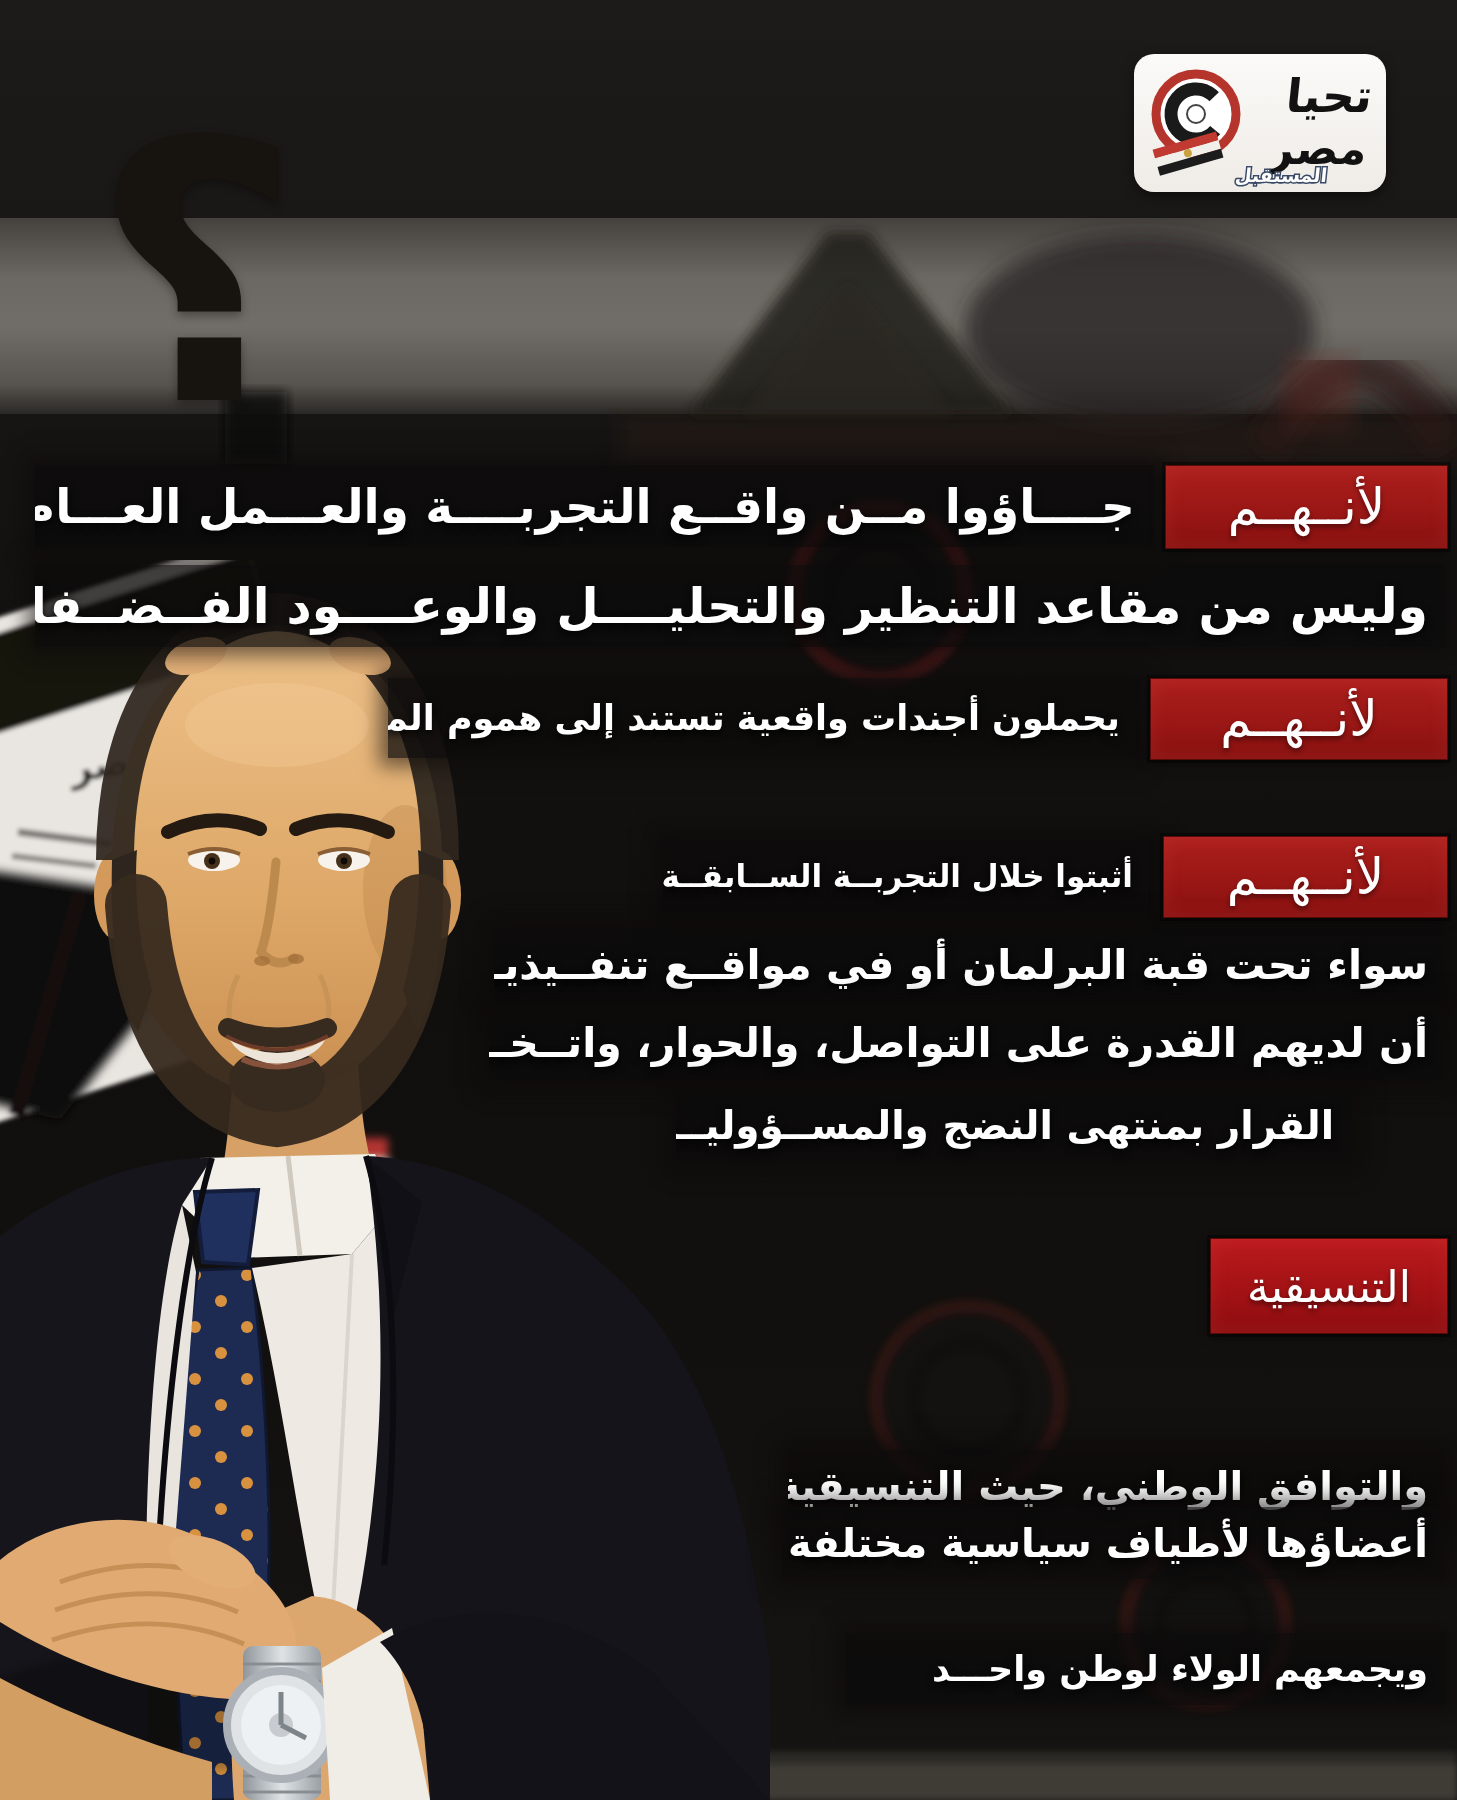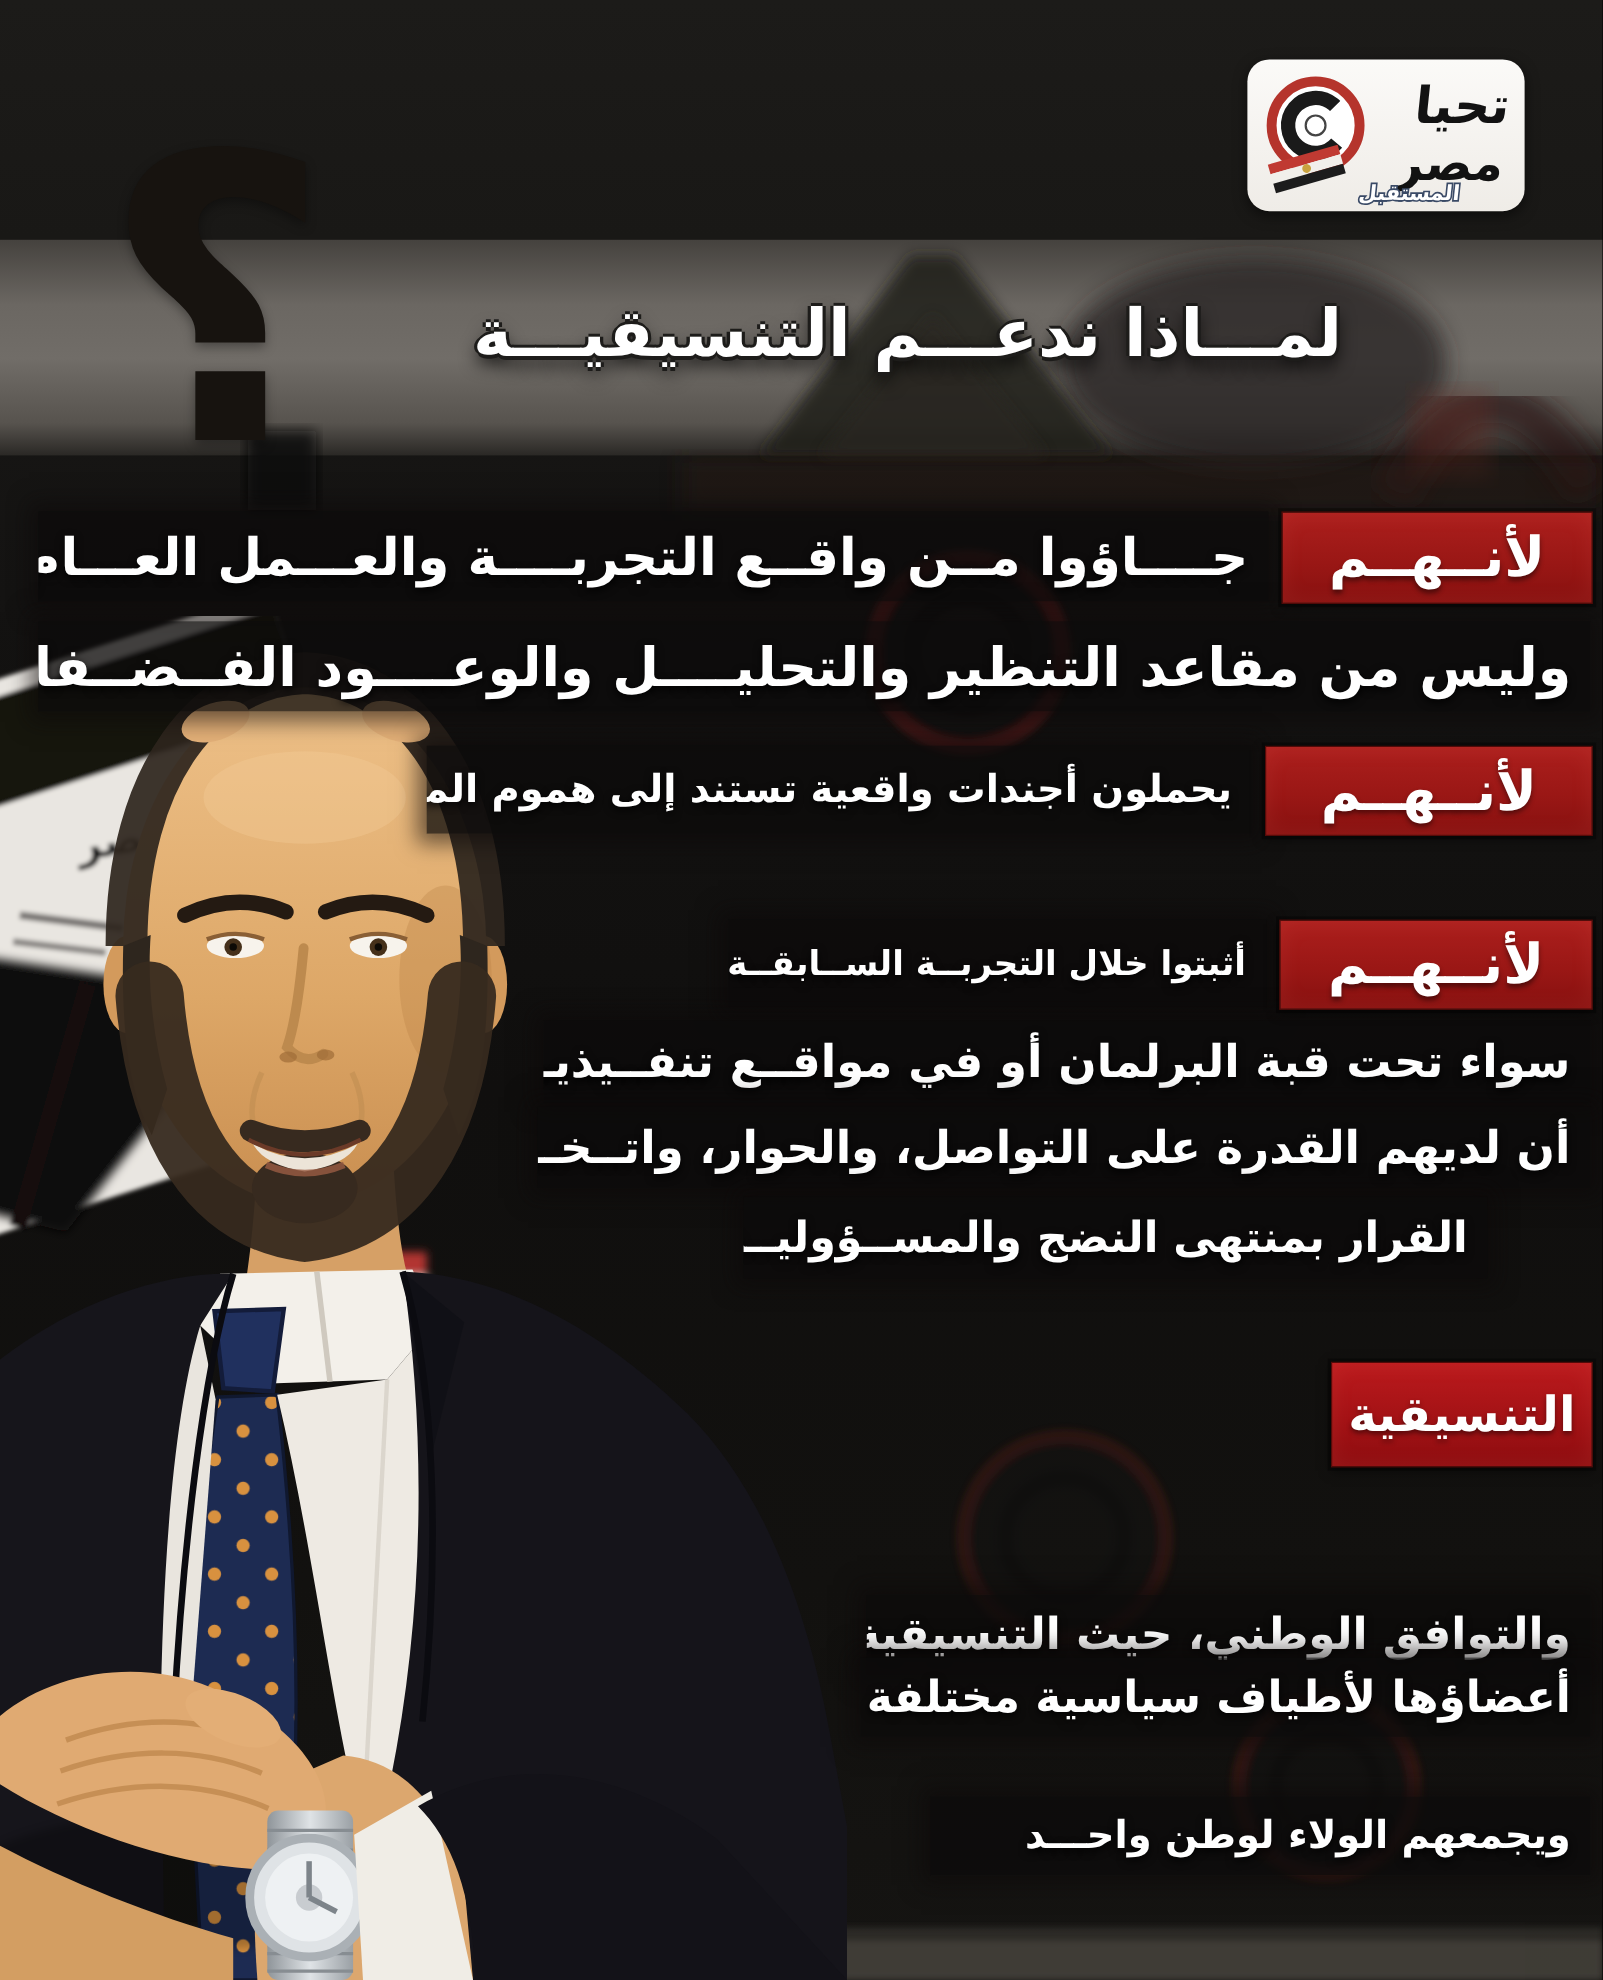--- a/index.html
+++ b/index.html
@@ -33,21 +33,21 @@
     text-shadow:0 4px 10px rgba(0,0,0,.35);
   }
   .subtitle{
     position:absolute;left:330px;top:246px;width:990px;height:116px;line-height:116px;z-index:6;
     color:#fff;font-weight:bold;font-size:60px;text-align:center;direction:rtl;white-space:nowrap;
     text-shadow:3px 0 0 #1d1c1a,-3px 0 0 #1d1c1a,0 3px 0 #1d1c1a,0 -3px 0 #1d1c1a,0 8px 16px rgba(0,0,0,.85);
   }
   .badge{
     position:absolute;display:flex;align-items:center;justify-content:center;z-index:6;
     background:linear-gradient(180deg,#ac1f1d 0%, #9a1715 55%, #871110 100%);
-    border:1px solid #570a08;color:#fff;font-weight:bold;white-space:nowrap;
+    border:1px solid #570a08;color:#fff;font-weight:normal;white-space:nowrap;
     box-shadow:inset 0 0 20px rgba(255,120,110,.12), 0 0 0 3px rgba(0,0,0,.35), 0 3px 10px rgba(0,0,0,.5);
     text-shadow:0 3px 5px rgba(0,0,0,.45);
     text-align:right;
   }
   .badge.bright{background:linear-gradient(180deg,#bb1a1d 0%, #a31215 55%, #8d0d10 100%);}
   .bar{
     position:absolute;display:flex;align-items:center;justify-content:flex-start;z-index:5;
     direction:rtl;padding:0 18px;box-sizing:border-box;overflow:hidden;
     background:rgba(12,10,10,.76);color:#fff;font-weight:bold;white-space:nowrap;
     box-shadow:0 0 18px 9px rgba(12,10,10,.55);
@@ -254,21 +254,20 @@
           <circle cx="53" cy="99" r="4" fill="#c9a23f"></circle>
           <rect x="20" y="104" width="66" height="9" fill="#1c1c1c"></rect>
         </g>
       </g>
       <text x="160" y="128" text-anchor="middle" font-size="19" font-weight="bold" fill="#ffffff" stroke="#3a4a66" stroke-width="3" paint-order="stroke" transform="skewX(-6)">المستقبل</text>
     </svg>
   </div>
 
   <div class="qmark">؟</div>
 
-  <div class="subtitle">لمـــاذا ندعـــم التنسيقيـــة</div>
 
   <div class="badge" style="left:1165px;top:465px;width:281px;height:82px;font-size:50px;">لأنــهــم</div>
   <div class="bar" style="left:35px;top:465px;width:1118px;height:82px;font-size:47px;">جــــاؤوا مــن واقــع التجربــــة والعـــمل العـــام</div>
   <div class="bar" style="left:35px;top:565px;width:1411px;height:82px;font-size:49px;">وليس من مقاعد التنظير والتحليــــل والوعــــود الفــضــفاضة</div>
 
   <div class="badge" style="left:1150px;top:678px;width:296px;height:80px;font-size:50px;">لأنــهــم</div>
   <div class="bar" style="left:388px;top:678px;width:750px;height:80px;font-size:35px;">يحملون أجندات واقعية تستند إلى هموم المواطن</div>
 
   <div class="badge" style="left:1163px;top:836px;width:283px;height:80px;font-size:50px;">لأنــهــم</div>
   <div class="bar" style="left:662px;top:836px;width:489px;height:80px;font-size:31px;">أثبتوا خلال التجربــة الســابقــة</div>

